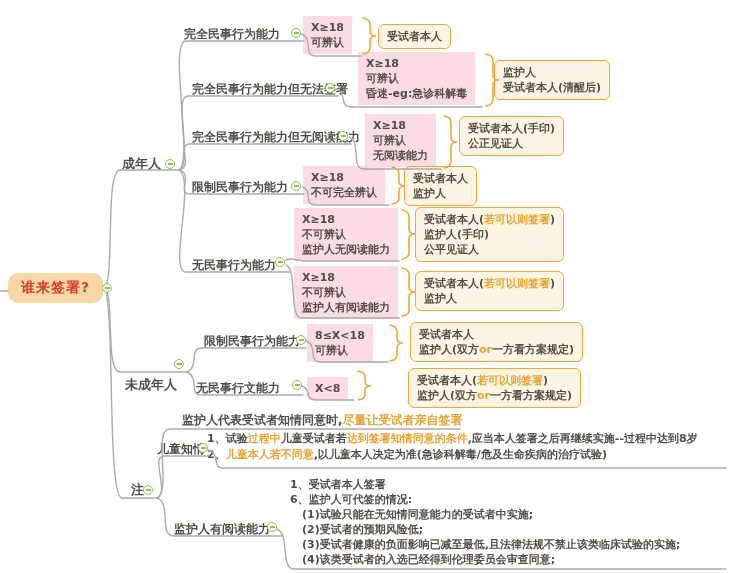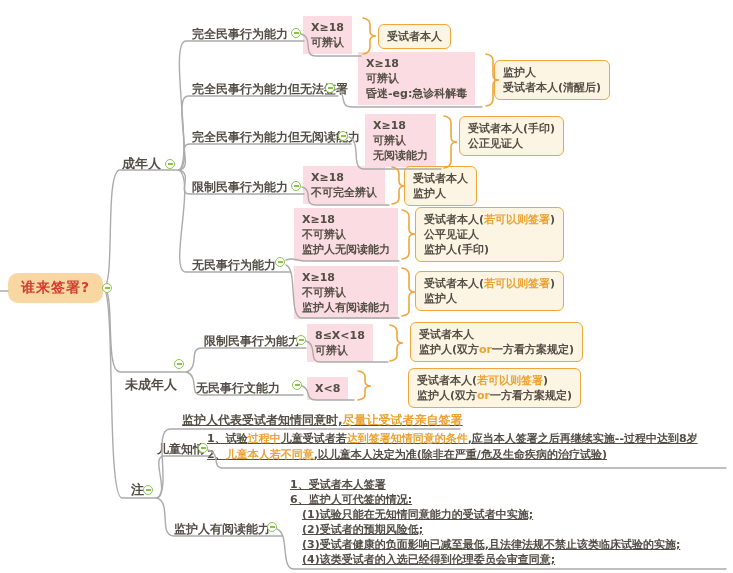--- a/index.html
+++ b/index.html
@@ -16,21 +16,21 @@
   }
   .blabel{font-size:13px;}
   .tlabel{font-size:12px;}
   .pink{
     background:#FBDCE2;padding:4px 8px;font-size:11px;line-height:15px;
   }
   .cream{
     background:#FDF5E3;border:1.5px solid #F0A63C;border-radius:6px;
     padding:4px 8px;font-size:11px;line-height:15px;
   }
-  .notes-line{font-size:11px;line-height:15px;text-decoration:underline;}
+  .notes-line{font-size:11px;line-height:15px;}
   .hl{color:#E9A233;}
   .minus{
     position:absolute;width:10px;height:10px;box-sizing:border-box;z-index:4;
     border:1.5px solid #8CC152;border-radius:50%;background:#FDFEF9;
   }
   .minus::after{
     content:"";position:absolute;left:1.5px;right:1.5px;top:50%;height:1.5px;
     margin-top:-1px;background:#8CC152;
   }
   .indent{padding-left:12px;}
@@ -82,21 +82,21 @@
   <div class="node root-box" style="left:8px;top:273px">谁来签署?</div>
   <span class="minus" style="left:102px;top:283px"></span>
 
   <div class="node blabel" style="left:122px;top:155px">成年人</div>
   <span class="minus" style="left:165px;top:159px"></span>
   <div class="node blabel" style="left:125px;top:376px">未成年人</div>
   <span class="minus" style="left:174px;top:359px"></span>
   <div class="node blabel" style="left:131px;top:481px">注</div>
   <span class="minus" style="left:143px;top:485px"></span>
 
-  <div class="node tlabel" style="left:192px;top:26px">完全民事行为能力</div>
+  <div class="node tlabel" style="left:184px;top:26px">完全民事行为能力</div>
   <span class="minus" style="left:291px;top:28px"></span>
   <div class="node tlabel" style="left:192px;top:81px">完全民事行为能力但无法签署</div>
   <span class="minus" style="left:325px;top:83px"></span>
   <div class="node tlabel" style="left:192px;top:129px">完全民事行为能力但无阅读能力</div>
   <span class="minus" style="left:338px;top:131px"></span>
   <div class="node tlabel" style="left:192px;top:179px">限制民事行为能力</div>
   <span class="minus" style="left:291px;top:181px"></span>
   <div class="node tlabel" style="left:192px;top:257px">无民事行为能力</div>
   <span class="minus" style="left:275px;top:257px"></span>
 
@@ -139,22 +139,22 @@
   <div class="node cream" style="left:459px;top:116px">
     <div>受试者本人(手印)</div>
     <div>公正见证人</div>
   </div>
   <div class="node cream" style="left:404px;top:166px">
     <div>受试者本人</div>
     <div>监护人</div>
   </div>
   <div class="node cream" style="left:415px;top:207px">
     <div><span>受试者本人(</span><span class="hl">若可以则签署</span><span>)</span></div>
+    <div>监护人(手印)</div>
     <div>公平见证人</div>
-    <div>监护人(手印)</div>
   </div>
   <div class="node cream" style="left:415px;top:271px">
     <div><span>受试者本人(</span><span class="hl">若可以则签署</span><span>)</span></div>
     <div>监护人</div>
   </div>
 
   <div class="node tlabel" style="left:204px;top:333px">限制民事行为能力</div>
   <span class="minus" style="left:296px;top:335px"></span>
   <div class="node tlabel" style="left:196px;top:380px">无民事行文能力</div>
   <span class="minus" style="left:292px;top:380px"></span>
@@ -180,21 +180,21 @@
     <span>监护人代表受试者知情同意时,</span><span class="hl">尽量让受试者亲自签署</span>
   </div>
 
   <div class="node tlabel" style="left:157px;top:441px">儿童知情</div>
   <span class="minus" style="left:198px;top:443px"></span>
   <div class="node" style="left:207px;top:431px">
     <div class="notes-line" style="line-height:16px">
       <span>1、试验</span><span class="hl">过程中</span><span>儿童受试者若</span><span class="hl">达到签署知情同意的条件</span><span>,应当本人签署之后再继续实施--过程中达到8岁</span>
     </div>
     <div class="notes-line" style="line-height:16px">
-      <span>2、</span><span class="hl">儿童本人若不同意</span><span>,以儿童本人决定为准(除非在严重/危及生命疾病的治疗试验)</span>
+      <span>2、</span><span class="hl">儿童本人若不同意</span><span>,以儿童本人决定为准(急诊科解毒/危及生命疾病的治疗试验)</span>
     </div>
   </div>
 
   <div class="node tlabel" style="left:174px;top:521px">监护人有阅读能力</div>
   <span class="minus" style="left:267px;top:522px"></span>
   <div class="node" style="left:290px;top:477px">
     <div class="notes-line">1、受试者本人签署</div>
     <div class="notes-line">6、监护人可代签的情况:</div>
     <div class="notes-line indent">(1)试验只能在无知情同意能力的受试者中实施;</div>
     <div class="notes-line indent">(2)受试者的预期风险低;</div>

